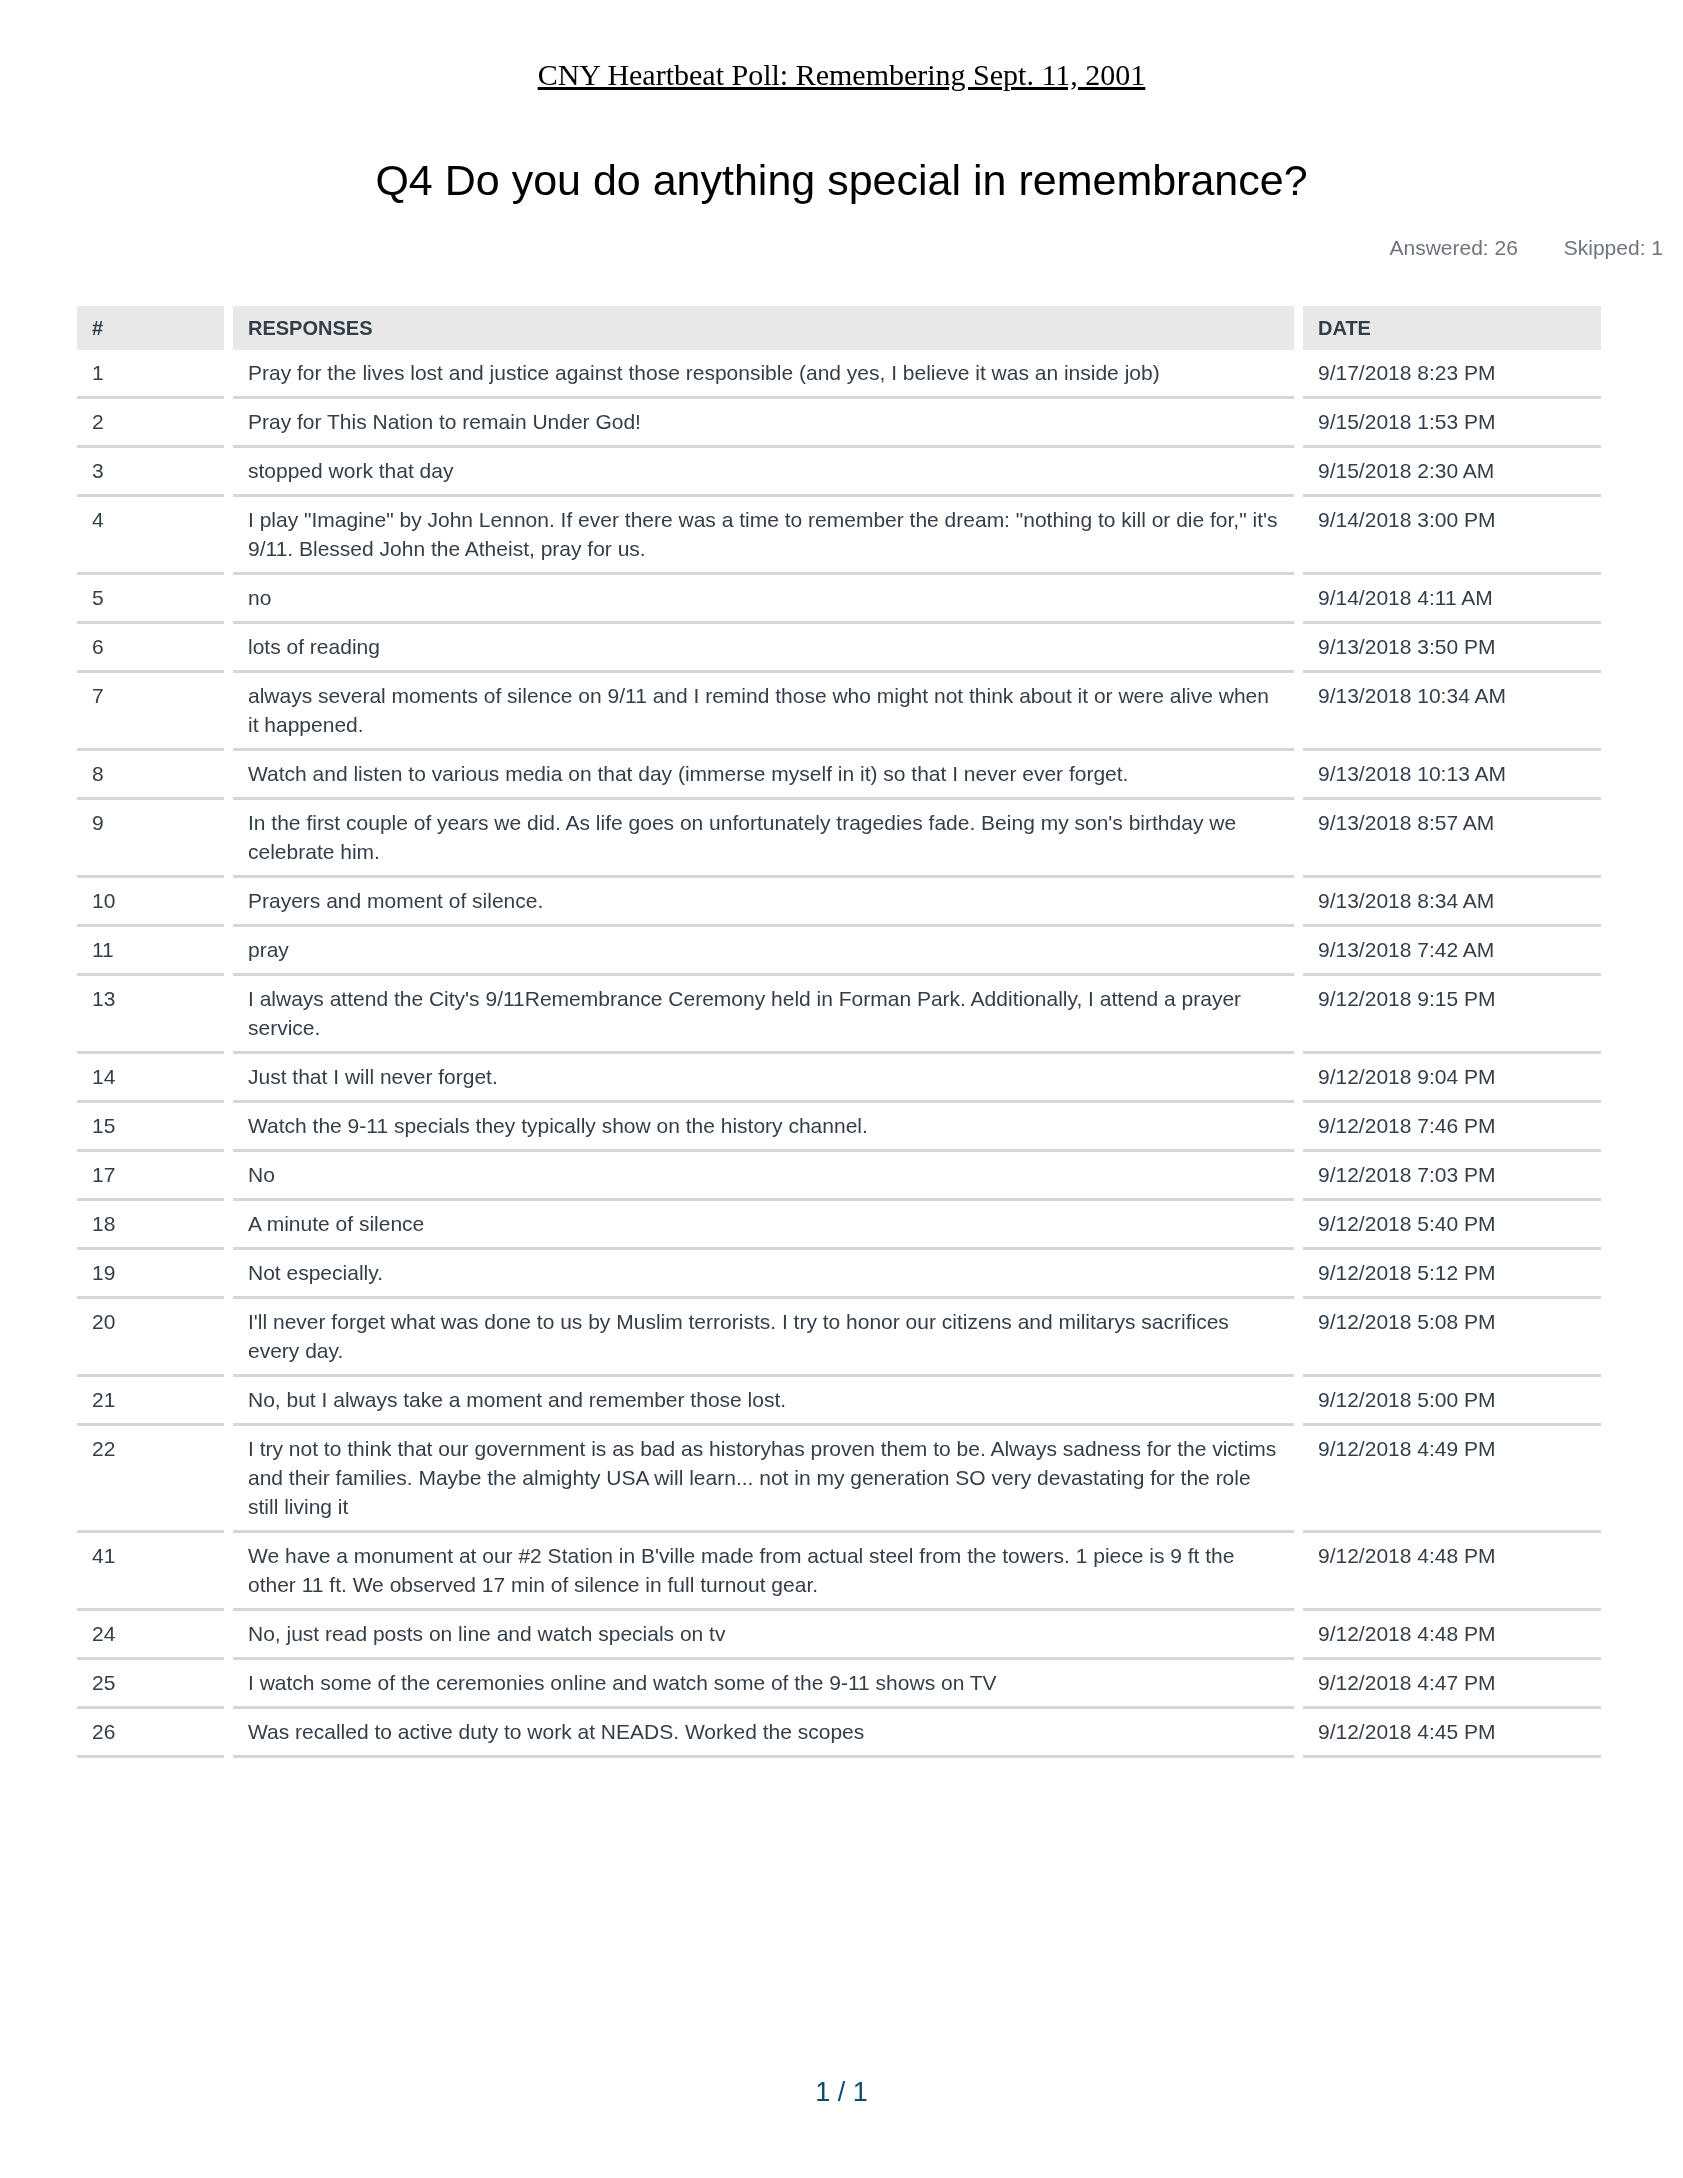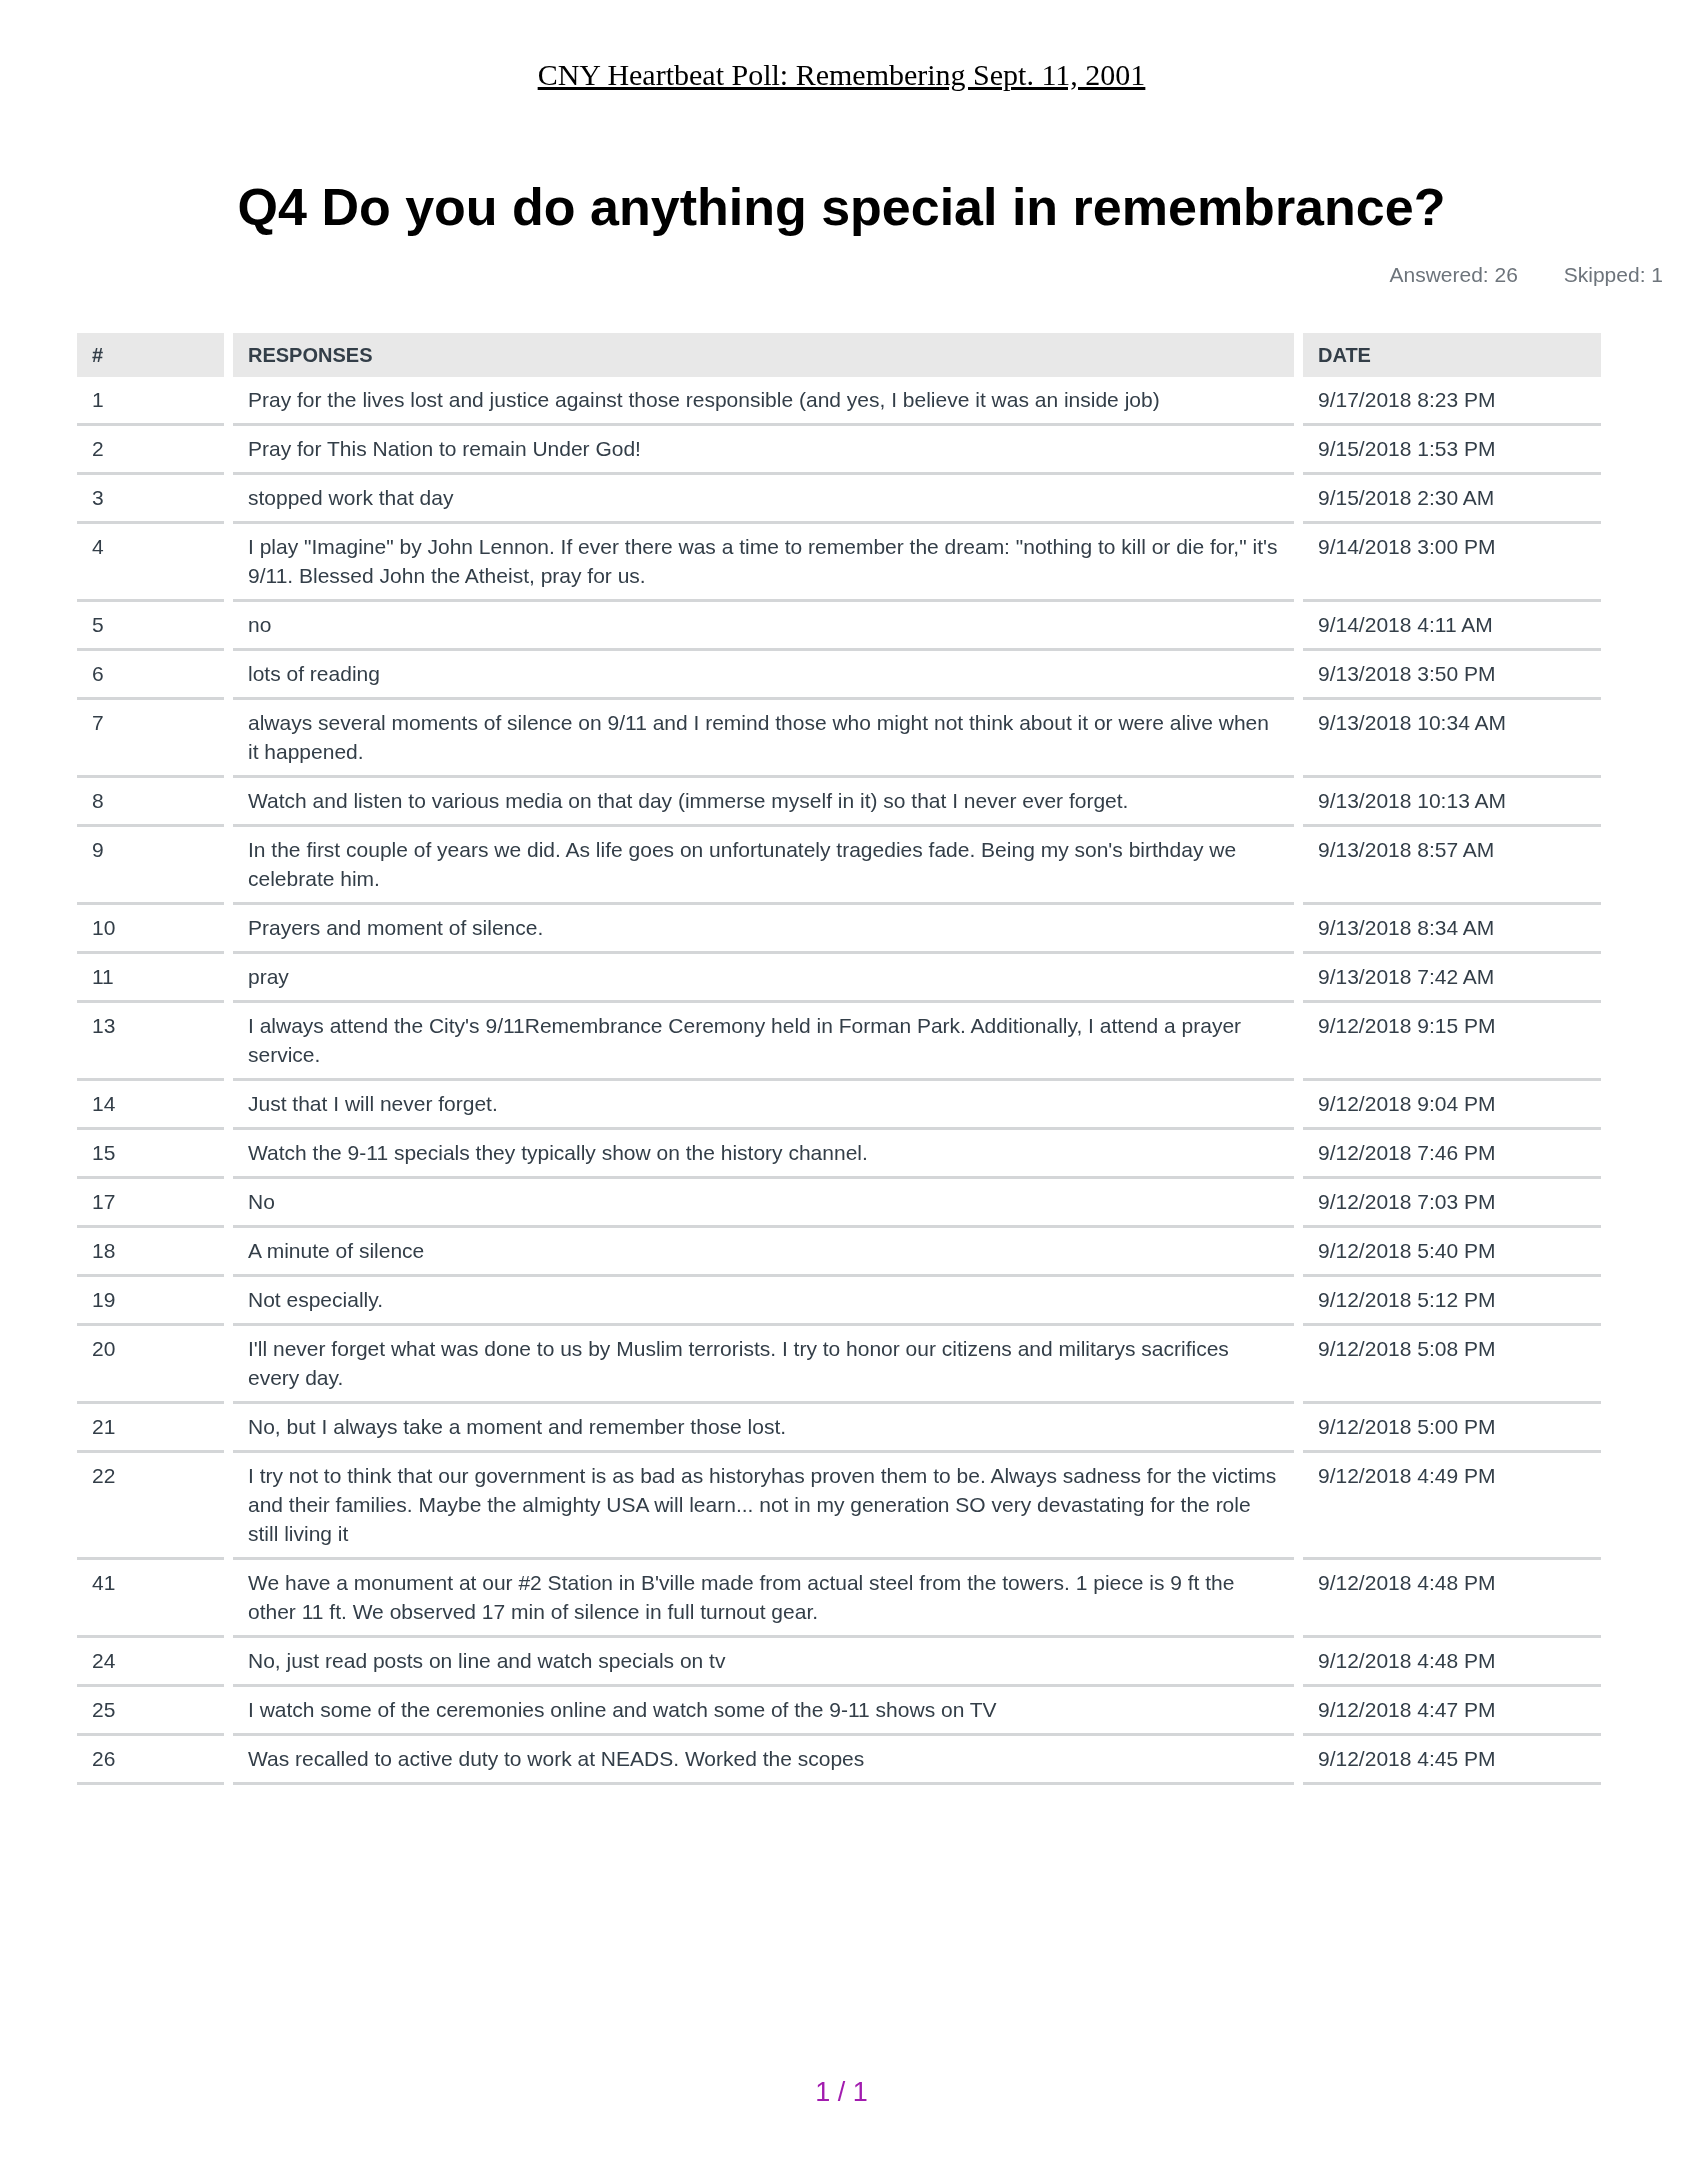--- a/index.html
+++ b/index.html
@@ -18,26 +18,26 @@
     padding-top: 59px;
     text-align: center;
     font-family: "Liberation Serif", serif;
     font-size: 30px;
     line-height: 32px;
     color: #000000;
     font-weight: normal;
     text-decoration: underline;
   }
   .question-title {
-    margin-top: 91px;
+    margin-top: 64px;
     text-align: center;
-    font-size: 52px;
+    font-size: 43px;
     line-height: 50px;
     color: #000000;
-    font-weight: bold;
+    font-weight: normal;
   }
   .stats {
     margin-top: 30px;
     text-align: right;
     font-size: 21px;
     line-height: 25px;
     color: #6d747b;
   }
   .stats .stat {
     display: inline-block;
@@ -71,21 +71,21 @@
     vertical-align: top;
   }
   td.c-date { white-space: nowrap; }
   .page-number {
     position: absolute;
     top: 2077px;
     left: 0;
     width: 100%;
     text-align: center;
     font-size: 27px;
-    color: #a21caf;
+    color: #0c4a6e;
   }
 </style>
 </head>
 <body>
 
 <div class="page-title">CNY Heartbeat Poll: Remembering Sept. 11, 2001</div>
 
 <div class="question-title">Q4 Do you do anything special in remembrance?</div>
 
 <div class="stats">

